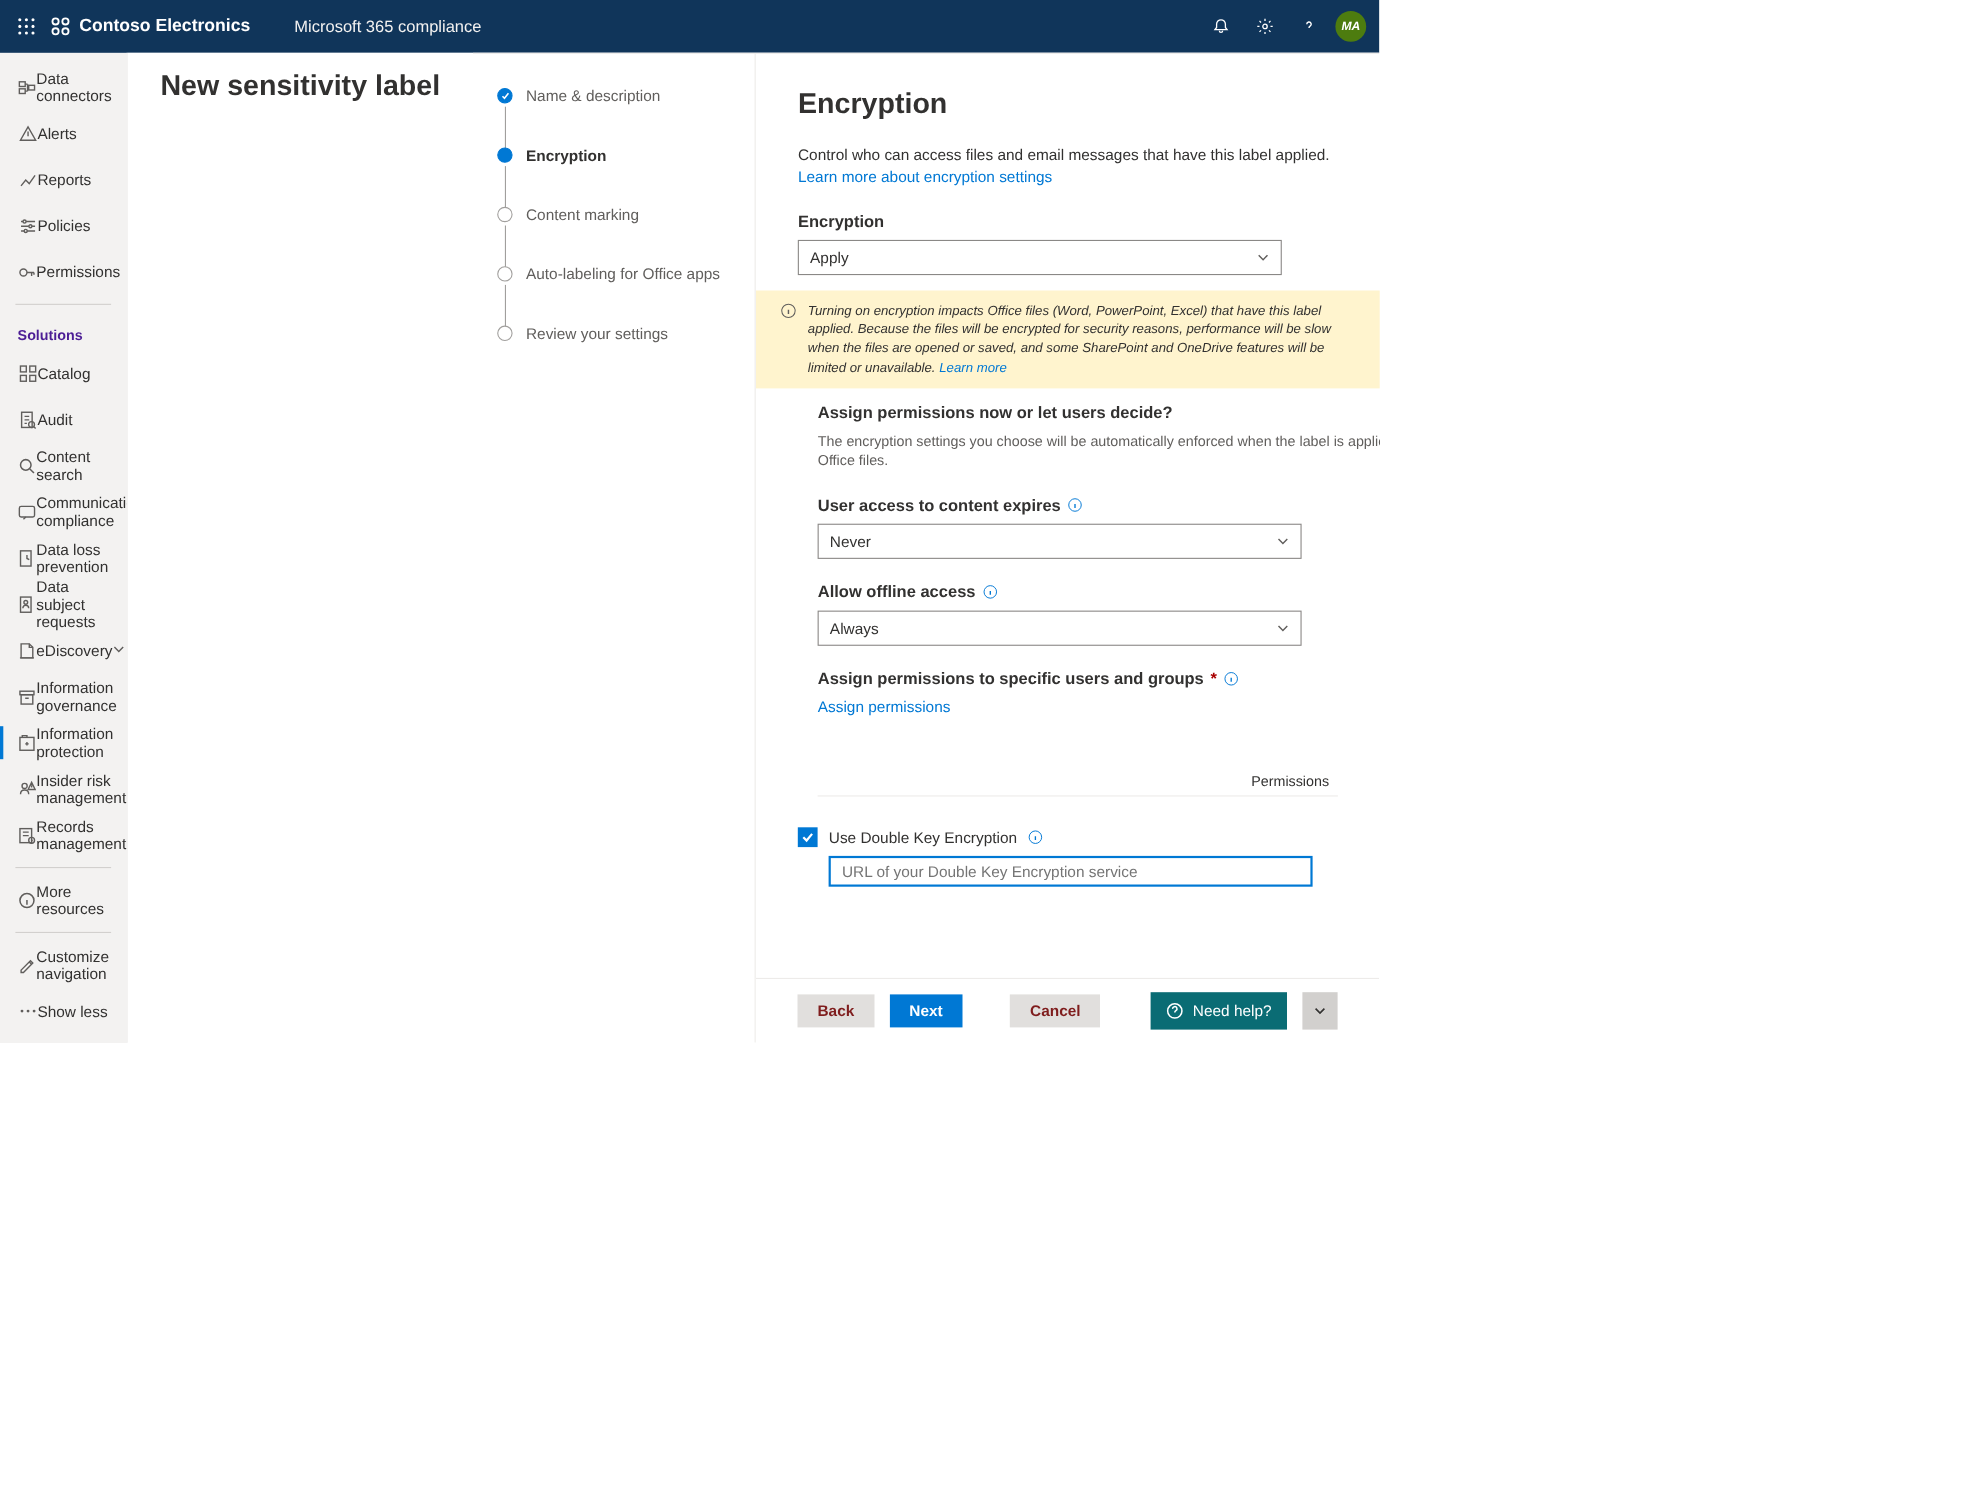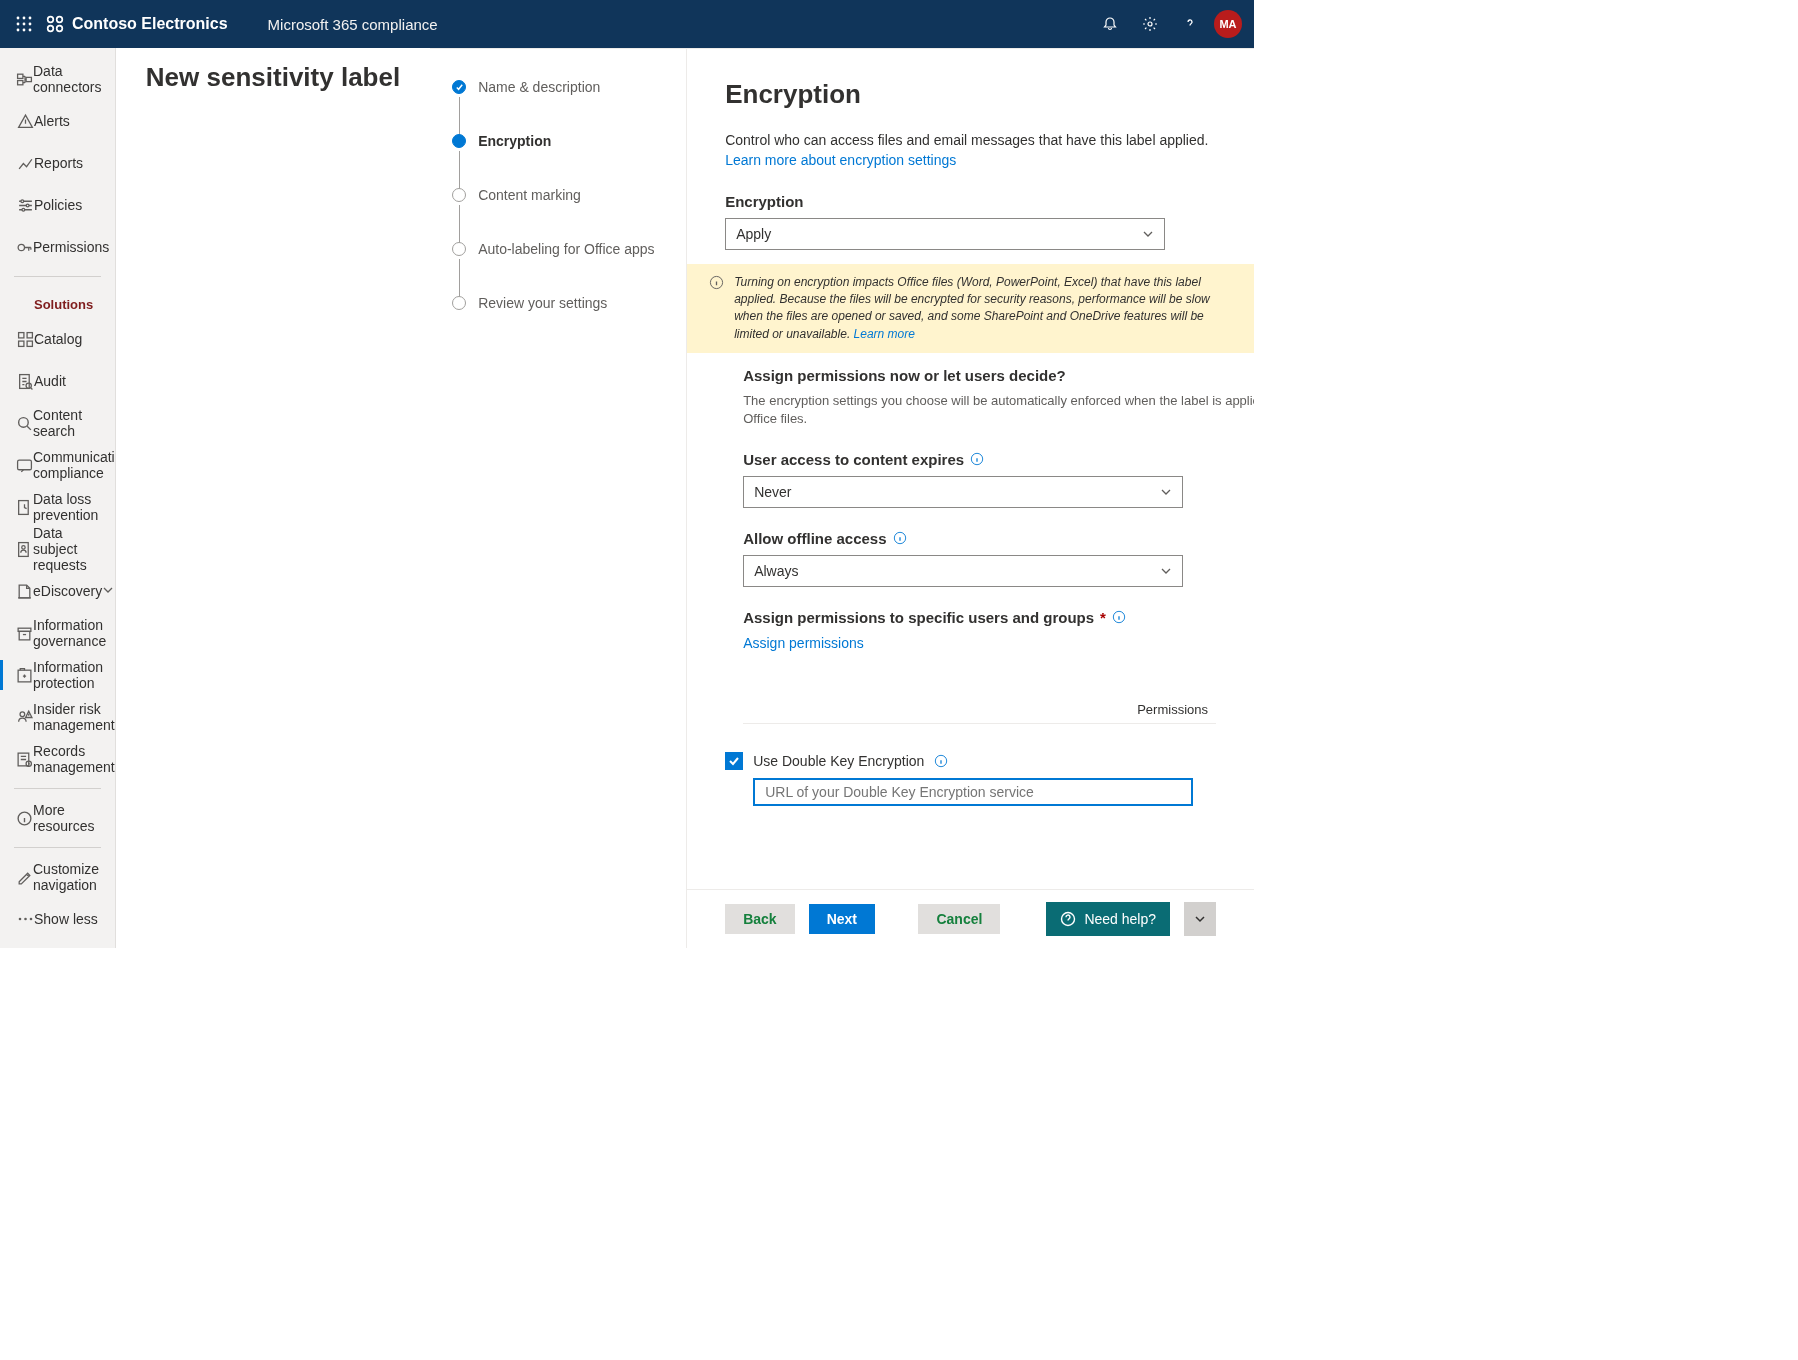--- a/index.html
+++ b/index.html
@@ -4,29 +4,29 @@
 <style>
 * { margin: 0; padding: 0; box-sizing: border-box; font-family: "Segoe UI", -apple-system, sans-serif; }
 html, body { width: 1254px; height: 948px; overflow: hidden; background: #fff; }
 .topbar { height: 48px; background: #10355a; color: #fff; display: flex; align-items: center; padding: 0 8px; }
 .waffle { width: 32px; height: 32px; display: flex; align-items: center; justify-content: center; cursor: pointer; }
 .brand { display: flex; align-items: center; gap: 8px; margin-left: 6px; font-size: 16px; font-weight: 600; }
 .brand-icon { width: 18px; height: 18px; }
 .app-name { margin-left: 40px; font-size: 15px; color: #f3f2f1; }
 .top-spacer { flex: 1; }
 .top-icon { width: 40px; height: 40px; display: flex; align-items: center; justify-content: center; cursor: pointer; }
-.avatar { width: 28px; height: 28px; border-radius: 50%; background: #b91c1c; display: flex; align-items: center; justify-content: center; font-size: 11px; font-weight: 600; cursor: pointer; margin-left: 4px; margin-right: 4px; }
+.avatar { width: 28px; height: 28px; border-radius: 50%; background: #4d7c0f; display: flex; align-items: center; justify-content: center; font-size: 11px; font-weight: 600; cursor: pointer; margin-left: 4px; margin-right: 4px; font-style: italic; }
 .shell { display: flex; height: calc(100% - 48px); }
 .sidebar { width: 241px; background: #f3f2f1; border-right: 1px solid #e1dfdd; overflow-y: auto; padding: 10px 0; }
 .sidebar::-webkit-scrollbar { width: 0; }
 .nav-item { display: flex; align-items: center; height: 42px; padding: 0 16px; gap: 0; color: #323130; font-size: 14px; cursor: pointer; position: relative; }
 .nav-item.active::before { content: ""; position: absolute; left: 0; top: 6px; bottom: 6px; width: 3px; background: #0078d4; }
 .nav-icon { width: 18px; display: flex; align-items: center; justify-content: center; color: #605e5c; }
 .nav-sep { height: 1px; background: #d2d0ce; margin: 8px 14px; }
-.nav-heading { padding: 12px 34px 6px; font-size: 13px; font-weight: 600; color: #7f1d1d; }
+.nav-heading { padding: 12px 16px 6px; font-size: 13px; font-weight: 600; color: #4c1d95; }
 .nav-chevron { margin-left: auto; color: #605e5c; }
 .main { flex: 1; display: flex; flex-direction: row; background: #fff; }
 .page-title { padding: 14px 30px 18px; font-size: 26px; font-weight: 700; color: #323130; }
 .content-row { flex: 1; display: flex; border-top: 1px solid #edebe9; overflow: hidden; position: relative; }
 .steps { width: 257px; border-right: 1px solid #edebe9; padding: 30px 22px; }
 .step { display: flex; align-items: center; gap: 12px; position: relative; padding-bottom: 38px; }
 .step:last-child { padding-bottom: 0; }
 .step::after { content: ""; position: absolute; left: 6.5px; top: 18px; bottom: -6px; width: 1px; background: #a19f9d; }
 .step:last-child::after { display: none; }
 .step-dot { width: 14px; height: 14px; border-radius: 50%; border: 1.5px solid #a19f9d; background: #fff; z-index: 1; flex-shrink: 0; display: flex; align-items: center; justify-content: center; }
@@ -49,21 +49,21 @@
 .info-bar a { color: #0078d4; }
 .helper { font-size: 13px; color: #605e5c; margin-top: 6px; line-height: 1.4; }
 .indent { margin-left: 18px; }
 .perm-header { margin-top: 50px; text-align: right; font-size: 13px; color: #323130; border-bottom: 1px solid #edebe9; padding-bottom: 6px; padding-right: 8px; }
 .check-row { display: flex; align-items: center; gap: 10px; margin-top: 28px; }
 .checkbox { width: 18px; height: 18px; background: #0078d4; display: flex; align-items: center; justify-content: center; cursor: pointer; flex-shrink: 0; }
 .url-input { width: 440px; height: 28px; border: 2px solid #0078d4; margin-top: 8px; padding: 0 10px; font-size: 14px; color: #605e5c; outline: none; margin-left: 28px; }
 .tooltip { position: absolute; background: #fff; box-shadow: 0 3px 10px rgba(0,0,0,0.15); padding: 10px 12px; width: 320px; font-size: 12px; color: #323130; line-height: 1.45; border-radius: 2px; z-index: 10; }
 .footer { border-top: 1px solid #edebe9; padding: 12px 38px; display: flex; align-items: center; gap: 14px; background: #fff; }
 .btn { height: 30px; padding: 0 18px; border: none; font-size: 14px; cursor: pointer; font-weight: 600; }
-.btn-default { background: #e1dfdd; color: #15803d; }
+.btn-default { background: #e1dfdd; color: #7f1d1d; }
 .btn-primary { background: #0078d4; color: #fff; }
 .footer-spacer { flex: 1; }
 .need-help { background: #0a6c74; color: #fff; height: 34px; padding: 0 14px; display: flex; align-items: center; gap: 8px; font-size: 14px; cursor: pointer; }
 .nh-chevron { background: #d2d0ce; height: 34px; width: 32px; display: flex; align-items: center; justify-content: center; cursor: pointer; color: #323130; }
 </style>
 </head>
 <body>
 
 <div class="topbar">
   <div class="waffle">

